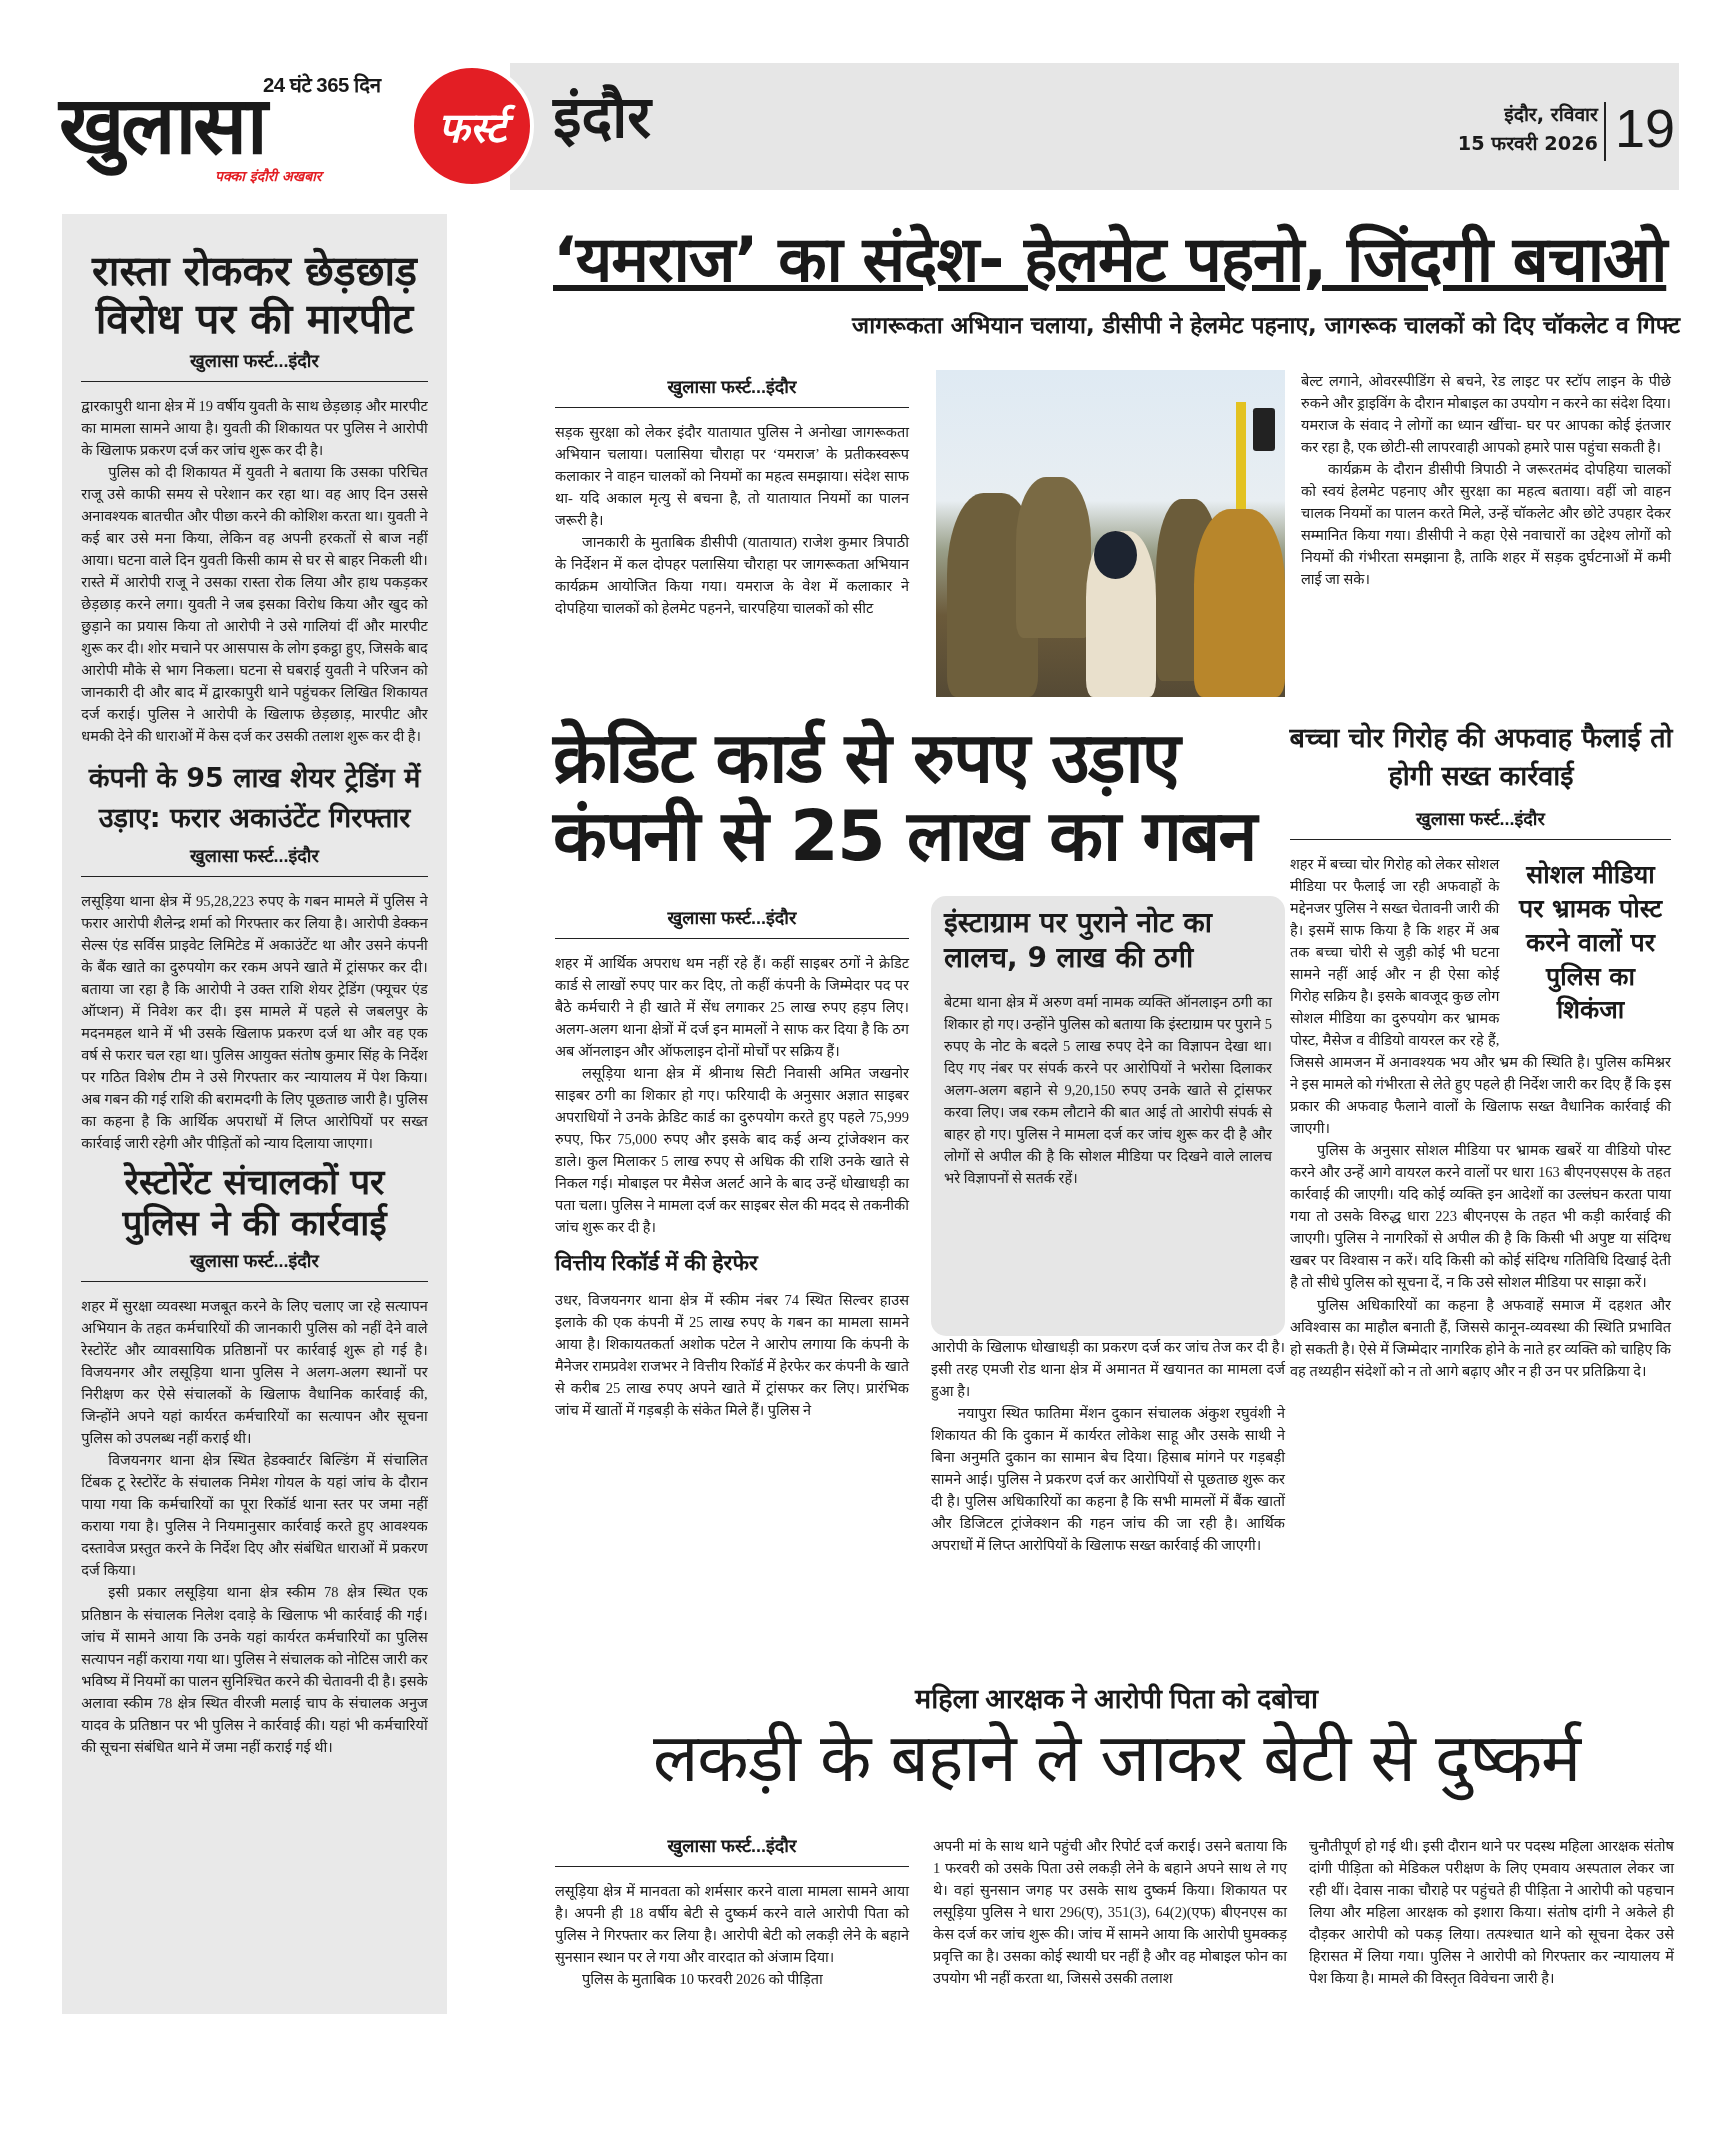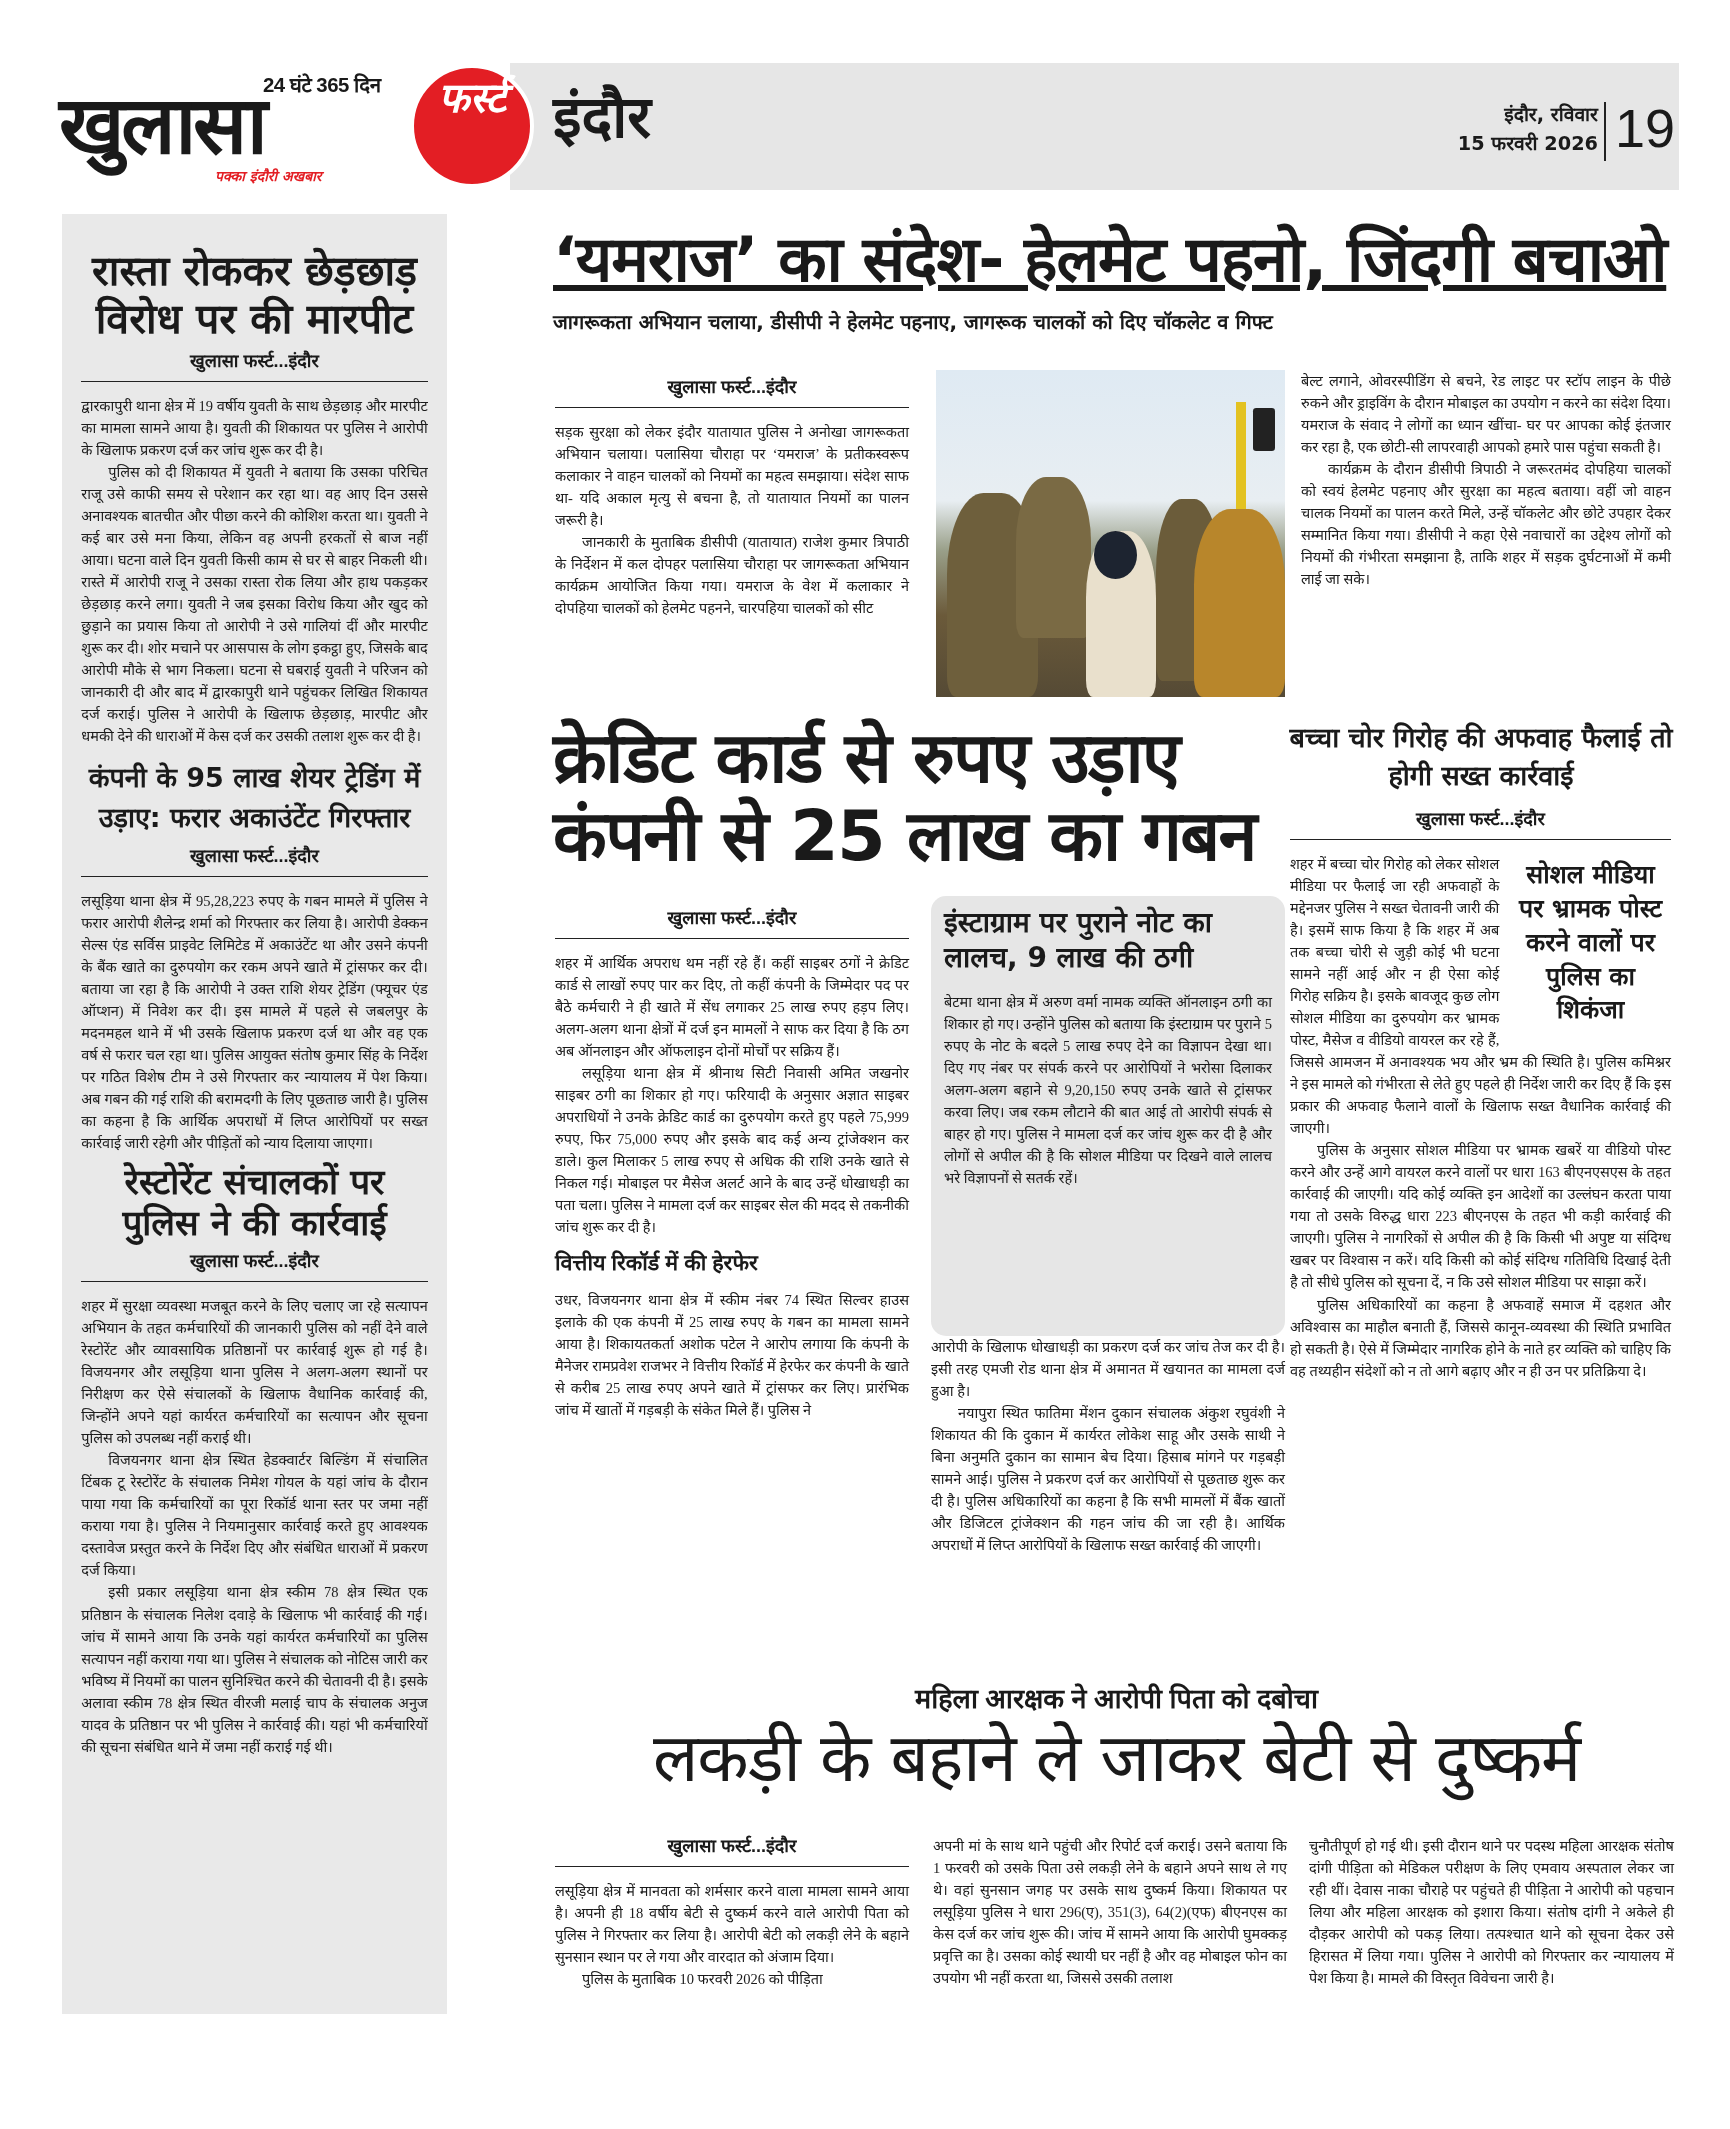--- a/index.html
+++ b/index.html
@@ -6,39 +6,39 @@
   html, body { width: 1730px; height: 2129px; background: #ffffff; overflow: hidden; }
   body { font-family: "DejaVu Sans", sans-serif; color: #1a1a1a; position: relative; }
 
   
   .masthead { position: absolute; left: 0; top: 0; width: 1730px; height: 215px; }
   .mast-band { position: absolute; left: 510px; top: 63px; width: 1169px; height: 127px; background: #e6e6e6; }
   .logo-wrap { position: absolute; left: 59px; top: 59px; width: 472px; height: 134px; }
   .logo-tagline-top { position: absolute; left: 204px; top: 10.7px; font-size: 20.4px; font-weight: bold; letter-spacing: -0.5px; font-family: "Liberation Sans", sans-serif; }
   .logo-main { position: absolute; left: 0; top: 27px; font-size: 80px; font-weight: bold; line-height: 1; letter-spacing: -3.2px; font-family: "DejaVu Sans", sans-serif; }
   .logo-tagline-bottom { position: absolute; left: 156px; top: 107px; font-size: 14px; color: #e31e24; font-style: italic; font-weight: bold; }
-  .logo-circle { position: absolute; left: 351px; top: 5.4px; width: 124px; height: 124px; border-radius: 50%; background: #e31e24; border: 4.3px solid #fff; display: flex; justify-content: center; }
+  .logo-circle { position: absolute; left: 351px; top: 5.4px; width: 124px; height: 124px; border-radius: 50%; background: #e31e24; border: 4.3px solid #fff; display: flex; align-items: center; justify-content: center; }
   .logo-circle span { color: #fff; font-size: 41px; font-weight: bold; font-style: italic; }
   .city-label { position: absolute; left: 553px; top: 83px; font-size: 58px; font-weight: bold; line-height: 1.2; }
   .date-block { position: absolute; left: 1448px; top: 101px; width: 150px; text-align: right; font-size: 19.3px; font-weight: bold; line-height: 1.5; }
   .page-divider { position: absolute; left: 1604px; top: 102px; width: 1.6px; height: 59px; background: #222; }
   .page-number { position: absolute; left: 1615px; top: 97px; font-size: 54px; font-family: "Liberation Sans", sans-serif; font-weight: normal; }
 
   
   .left-col { position: absolute; left: 62px; top: 214px; width: 385px; height: 1800px; background: #e9e9e9; padding: 0 19.3px; }
   .left-col .hl-big { text-align: center; font-size: 41px; font-weight: bold; line-height: 1.18; margin-top: 33px; font-family: "DejaVu Sans", sans-serif; }
   .left-col .hl-mid { text-align: center; font-size: 27px; font-weight: bold; line-height: 1.5; margin-top: 10.7px; }
   .byline { text-align: center; font-size: 18px; font-weight: bold; padding: 4.3px 0 8.6px; border-bottom: 1.1px solid #222; margin-bottom: 13px; font-family: "Liberation Sans", sans-serif; }
   .body-text { font-size: 14.5px; line-height: 1.52; text-align: justify; font-family: "Liberation Serif", serif; }
   .body-text p { text-indent: 0; }
   .body-text p + p { text-indent: 27px; }
 
   
   .main-hl { position: absolute; left: 553px; top: 225px; width: 1127px; font-size: 63px; font-weight: bold; line-height: 1.1; letter-spacing: -1.1px; font-family: "DejaVu Sans", sans-serif; text-decoration: underline; }
-  .main-sub { position: absolute; left: 553px; top: 308px; width: 1127px; text-align: left; font-size: 20px; font-weight: bold; font-family: "DejaVu Sans", sans-serif; }
+  .main-sub { position: absolute; left: 553px; top: 308px; width: 1127px; text-align: right; font-size: 23px; font-weight: bold; font-family: "DejaVu Sans", sans-serif; }
 
   .col { position: absolute; }
   .yam-col1 { left: 555px; top: 370px; width: 354px; }
   .yam-photo { left: 936px; top: 370px; width: 349px; height: 327px; overflow: hidden; background: linear-gradient(180deg, #dfeaf3 0%, #e8eef2 40%, #9aa08a 55%, #6b5a3a 75%, #554a35 100%); }
   .yam-col3 { left: 1301px; top: 370px; width: 370px; }
 
   .photo-fig { position: absolute; border-radius: 40% 40% 10% 10%; }
 
   .cc-hl { position: absolute; left: 553px; top: 719px; width: 724px; text-align: left; font-size: 70px; font-weight: bold; line-height: 1.12; letter-spacing: -1.6px; font-family: "DejaVu Sans", sans-serif; }
   .cc-col1 { left: 555px; top: 901px; width: 354px; }

